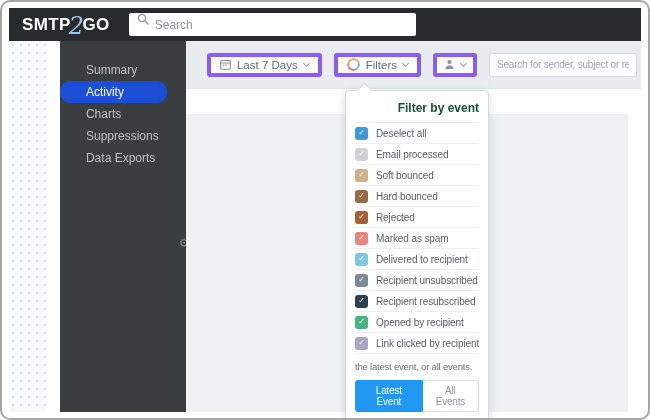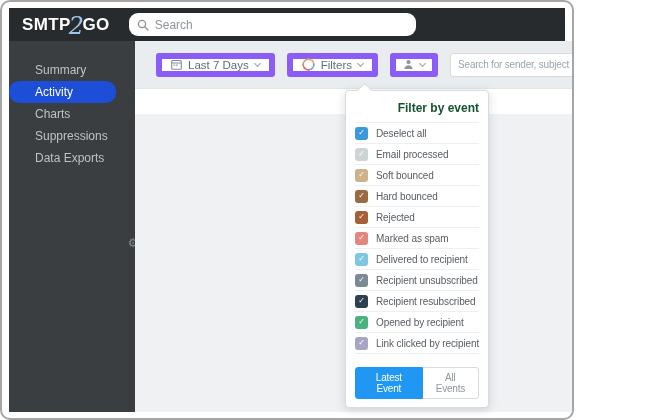--- a/index.html
+++ b/index.html
@@ -1,39 +1,39 @@
 <!DOCTYPE html>
 <html><head>
 <meta charset="utf-8">
 <style>
   * { margin:0; padding:0; box-sizing:border-box; }
   html,body { background:#fff; }
   body { font-family:"Liberation Sans","DejaVu Sans",sans-serif; }
 
   .frame {
-    position:relative; width:574px; height:420px;
+    position:relative; width:650px; height:420px;
     border:2px solid #a6a6a6; border-radius:10px; background:#fff;
     padding:6px 7px; overflow:hidden;
   }
 
   
   .app-header {
     height:33px; background:#282b2d; display:flex; align-items:center;
     padding-left:13px;
   }
   .logo { display:flex; align-items:center; color:#fff; font-weight:bold;
           font-size:17px; letter-spacing:.4px; }
   .logo .two {
     color:#9cc5e8; font-family:"DejaVu Serif",serif; font-style:italic;
     font-weight:400; font-size:24px; line-height:0; margin:0 -2px;
     position:relative; top:1px;
   }
   .hdr-search {
     margin-left:19px; width:287px; height:23px; background:#fff;
-    border-radius:9px; display:flex; align-items:center; padding:0 8px; gap:6px;
+    border-radius:2px; display:flex; padding:0 8px; gap:6px;
   }
   .hdr-search input {
     border:none; outline:none; flex:1; font-size:12px; color:#4a5056;
     font-family:inherit; background:transparent;
   }
   .hdr-search input::placeholder { color:#8d949b; }
 
   
   .body-row { display:flex; height:calc(100% - 33px); }
 
@@ -58,21 +58,21 @@
   .gear { font-family:"DejaVu Sans",sans-serif; font-size:12px; line-height:1; }
   .collapse { margin-left:auto; color:#6a7075; font-size:12px; }
 
   
   .main-col { flex:1; display:flex; flex-direction:column; }
   .toolbar {
     height:48px; background:#e9edf0; border-bottom:1px solid #dde7ee;
     display:flex; align-items:center; padding:0 4px 0 21px; gap:12px;
   }
   .tb-btn {
-    height:24px; background:#fff; border:6px solid #8b5cf6; border-radius:3px;
+    height:24px; background:#fff; border:4px solid #8b5cf6; border-radius:3px;
     display:flex; align-items:center; gap:6px; padding:0 9px;
     font-size:11.5px; color:#5d6e7d; cursor:pointer; white-space:nowrap;
   }
   .tb-btn.icon-only { padding:0 7px; }
   .cdown {
     width:5px; height:5px; border-right:1.5px solid #93a1ad;
     border-bottom:1.5px solid #93a1ad; transform:rotate(45deg); margin-top:-3px;
   }
   .tb-search {
     flex:1; height:24px; border:1px solid #d4dae0; border-radius:3px;
@@ -285,20 +285,21 @@
           <span>Opened by recipient</span>
         </div>
 
         <div class="dd-item">
           <span class="checkbox" style="background-color: rgb(168, 164, 197);">✓</span>
           <span>Link clicked by recipient</span>
         </div>
       </div>
 
     <div class="dd-footer">
+      <div>the latest event, or all events.</div>
     </div>
 
     <div class="dd-buttons">
       <button class="btn-latest">Latest Event</button>
       <button class="btn-all">All Events</button>
     </div>
   </div>
 
 </div>
 

